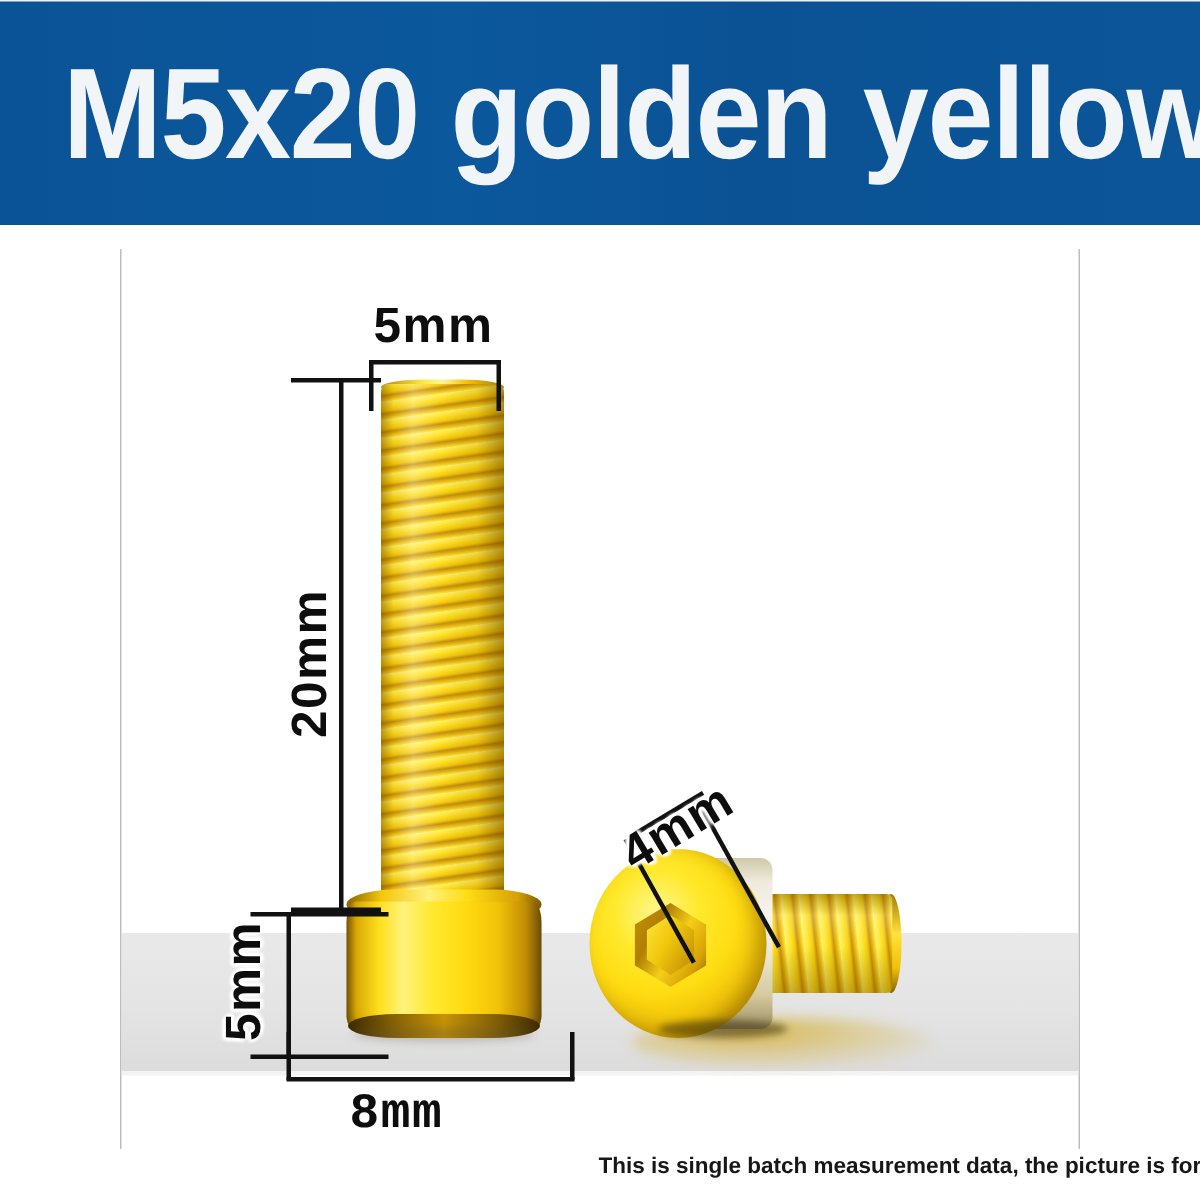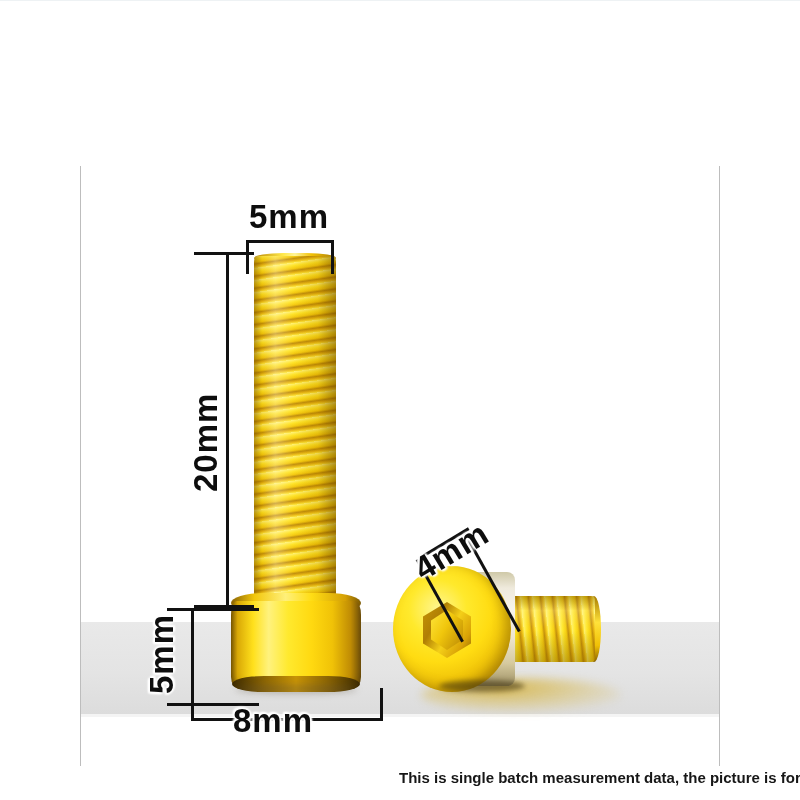--- a/index.html
+++ b/index.html
@@ -333,20 +333,23 @@
     font-weight: 700;
     white-space: nowrap;
     overflow: hidden;
   }
 </style>
 </head>
 <body>
 
 <div id="stage">
 
+  <div id="header-banner">
+    <div id="header-title">M5x20 golden yellow</div>
+  </div>
 
   <div id="photo-panel">
 
     <div id="surface-band"></div>
     <div id="surface-band-edge"></div>
 
     <div id="bolt-vertical">
       <div id="bolt-v-thread-tip"></div>
       <div id="bolt-v-thread"></div>
       <div id="bolt-v-head-top"></div>
@@ -377,21 +380,21 @@
     <div class="dim-label rot-ccw" style="left:106px; top:326px;">20mm</div>
 
     <div class="dim-line-v" style="left:110px; top:442px; height:98px;"></div>
     <div class="dim-line-h" style="left:86px; top:442px; width:92px;"></div>
     <div class="dim-line-h" style="left:86px; top:537px; width:92px;"></div>
     <div class="dim-label rot-ccw" style="left:62px; top:528px;">5mm</div>
 
     <div class="dim-line-h" style="left:110px; top:552px; width:192px;"></div>
     <div class="dim-line-v" style="left:110px; top:522px; height:32px;"></div>
     <div class="dim-line-v" style="left:299px; top:522px; height:32px;"></div>
-    <div class="dim-label" style="left:152px; top:536px;">8mm</div>
+    <div class="dim-label" style="left:152px; top:558px;font-family:Liberation Mono, monospace;">8mm</div>
 
     <div class="dim-line-angled" style="left:336px; top:392px; width:94px; transform: rotate(61deg);"></div>
     <div class="dim-line-angled" style="left:384px; top:366px; width:112px; transform: rotate(61deg);"></div>
     <div class="dim-line-angled" style="left:338px; top:391px; width:58px; transform: rotate(-31deg);"></div>
     <div id="label-4mm" class="dim-label" style="left:346px; top:384px;">4mm</div>
 
   </div>
 
   <div id="panel-top-hairline"></div>
 

